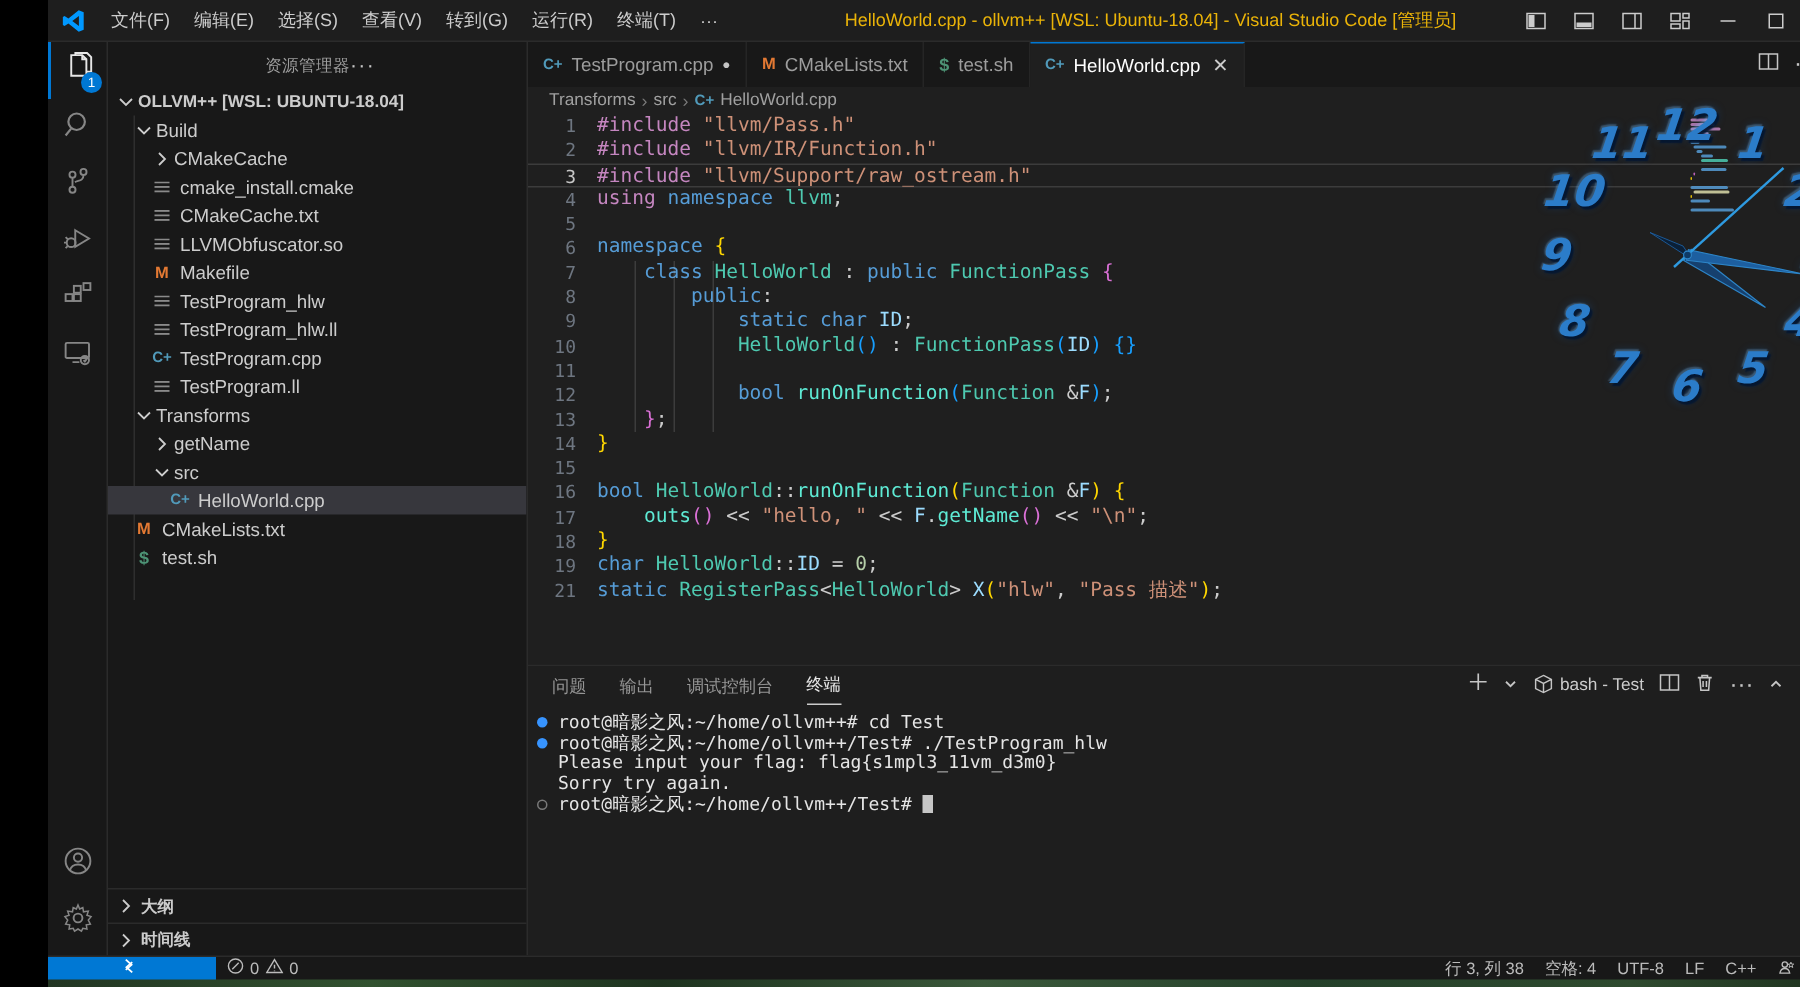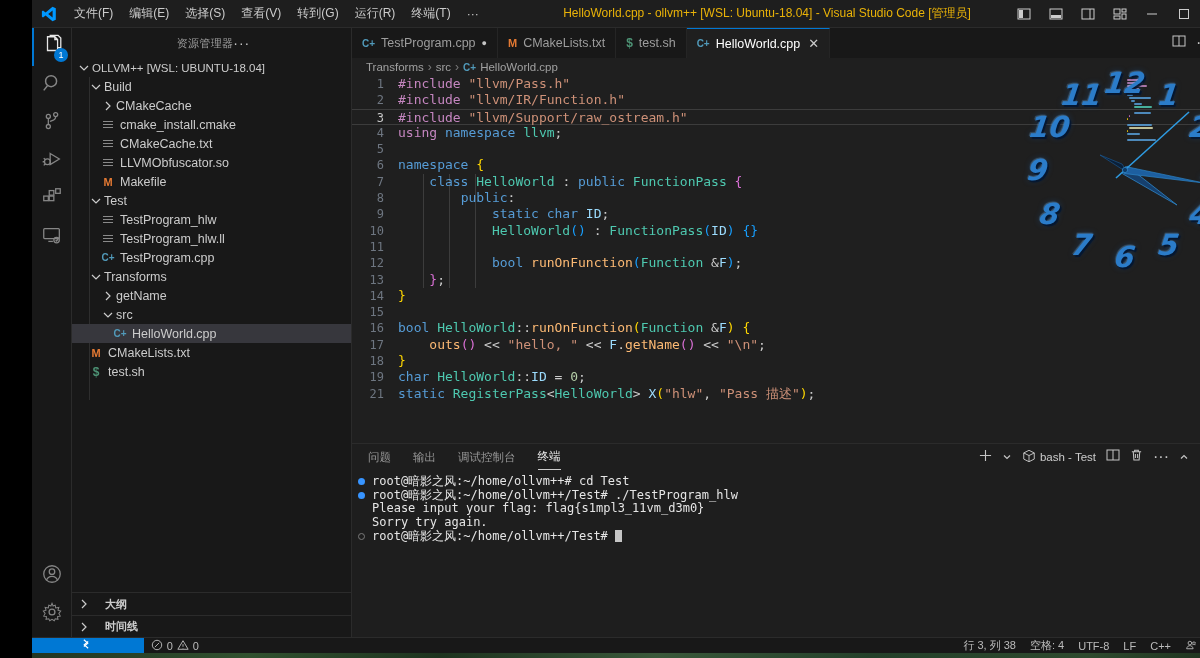--- a/index.html
+++ b/index.html
@@ -31,31 +31,31 @@
   
   .sidebar { position:absolute; left:40px; top:28px; width:280px; bottom:21px; background:#181818;
              border-right:1px solid #2b2b2b; z-index:3; display:flex; flex-direction:column; }
   .sb-header { height:30px; display:flex; align-items:center; justify-content:center; padding:0 12px 0 16px; }
   .sb-title { color:#9d9d9d; font-size:11px; letter-spacing:.3px; }
   .sb-more { color:#c5c5c5; font-size:14px; letter-spacing:1px; }
   .tree { position:relative; flex:1; overflow:hidden; }
   .tree-guide { position:absolute; left:17px; top:19px; bottom:auto; width:1px; height:323px; background:#2e2e2e; }
   .tree-row { position:relative; height:19px; display:flex; align-items:center; color:#cccccc; font-size:12.5px; cursor:pointer; white-space:nowrap; }
   .tree-row.selected { background:#37373d; }
-  .tree-row.root { font-weight:normal; font-size:11.5px; color:#cccccc; }
+  .tree-row.root { font-weight:bold; font-size:11.5px; color:#cccccc; }
   .tr-chev { width:16px; height:16px; flex:none; display:flex; align-items:center; justify-content:center; color:#cccccc; }
   .tr-icon { width:16px; height:16px; flex:none; display:flex; align-items:center; justify-content:center; margin-right:4px; }
   .fi { font-weight:bold; font-size:11px; font-family:"Liberation Sans",sans-serif; }
   .fi.m { color:#e37933; }
   .fi.cpp { color:#519aba; font-size:10px; }
   .fi.sh { color:#4d9375; font-size:12px; }
   .file-lines { display:inline-block; width:10px; height:8px;
     background:linear-gradient(#8a8a8a 1px, transparent 1px) 0 0/10px 3px; }
   .sb-sections { border-top:1px solid #2b2b2b; }
-  .sb-section { height:22px; display:flex; align-items:center; gap:13px; color:#cccccc; font-size:11px; font-weight:bold;
+  .sb-section { height:22px; display:flex; align-items:center; gap:2px; color:#cccccc; font-size:11px; font-weight:bold;
                 padding-left:4px; border-top:1px solid #2b2b2b; }
   .sb-section:first-child { border-top:none; }
 
   
   .editor-area { position:absolute; left:320px; top:28px; width:866px; bottom:21px; display:flex; flex-direction:column; z-index:2; }
   .tabbar { height:30px; background:#181818; display:flex; align-items:stretch; position:relative; }
   .tab { display:flex; align-items:center; gap:6px; padding:0 10px; font-size:12.5px; color:#9d9d9d;
          background:#181818; border-right:1px solid #252525; cursor:pointer; }
   .tab .tab-label { white-space:nowrap; }
   .tab.active { background:#1f1f1f; color:#ffffff; border-top:1.5px solid #0078d4; }
@@ -65,21 +65,21 @@
   .breadcrumbs { height:18px; background:#1f1f1f; display:flex; align-items:center; gap:4px; padding-left:14px;
                  font-size:11.5px; color:#a0a0a0; }
   .bc-sep { color:#7a7a7a; font-size:12px; }
   .code-area { position:relative; flex:1; background:#1f1f1f; overflow:hidden; font-family:"DejaVu Sans Mono",monospace; }
   .cl { display:flex; height:16.3px; line-height:16.3px; font-size:13px; }
   .cl .ln { width:46px; flex:none; text-align:right; padding-right:14px; color:#6e7681; font-size:12px; }
   .cl.current { border-top:1px solid #3c3c3c; border-bottom:1px solid #3c3c3c; }
   .cl.current .ln { color:#c6c6c6; }
   .ct { white-space:pre; }
   .tk-pp{color:#C586C0} .tk-str{color:#CE9178} .tk-kw{color:#569CD6} .tk-type{color:#4EC9B0}
-  .tk-fn{color:#fdba74} .tk-var{color:#9CDCFE} .tk-pl{color:#cccccc} .tk-num{color:#B5CEA8}
+  .tk-fn{color:#5eead4} .tk-var{color:#9CDCFE} .tk-pl{color:#cccccc} .tk-num{color:#B5CEA8}
   .tk-b1{color:#FFD700} .tk-b2{color:#DA70D6} .tk-b3{color:#179FFF}
   .indent-guide { position:absolute; width:1px; background:rgba(255,255,255,.13); top:98px; height:114px; }
   .minimap { position:absolute; right:46px; top:1px; width:46px; height:54px; padding:2px 1px; }
   .minimap-bar { height:2px; margin-bottom:1px; border-radius:1px; opacity:.85; }
   .scrollbar-slider { position:absolute; right:2px; top:12px; width:9px; height:24px; background:#4f4f4f; opacity:.55; }
 
   
   .panel { height:194px; background:#1e1e1e; border-top:1px solid #2b2b2b; display:flex; flex-direction:column; }
   .panel-header { height:26px; display:flex; align-items:center; justify-content:space-between; padding:0 8px 0 16px; }
   .panel-tabs { display:flex; gap:22px; height:100%; align-items:center; }
@@ -307,45 +307,43 @@
             <span class="file-lines"></span>
           </span>
           <span class="tl">LLVMObfuscator.so</span>
         </div>
         <div class="tree-row" style="padding-left: 28px;">
           <span class="tr-icon">
             <span class="fi m">M</span>
           </span>
           <span class="tl">Makefile</span>
         </div>
-        <div class="tree-row" style="padding-left: 16px;">
-          <span class="tr-chev">
-            <svg width="16" height="16" viewBox="0 0 16 16" fill="none" stroke="#ccc" stroke-width="1.2">
-              <path d="M4 6 L8 10 L12 6"></path>
-            </svg>
-          </span>
-          <span class="tl">Test</span>
-        </div>
         <div class="tree-row" style="padding-left: 28px;">
           <span class="tr-icon">
             <span class="file-lines"></span>
           </span>
           <span class="tl">TestProgram_hlw</span>
         </div>
         <div class="tree-row" style="padding-left: 28px;">
           <span class="tr-icon">
             <span class="file-lines"></span>
           </span>
           <span class="tl">TestProgram_hlw.ll</span>
         </div>
         <div class="tree-row" style="padding-left: 28px;">
           <span class="tr-icon">
             <span class="fi cpp">C+</span>
           </span>
           <span class="tl">TestProgram.cpp</span>
+        </div>
+        <div class="tree-row" style="padding-left: 28px;">
+          <span class="tr-icon">
+            <span class="file-lines"></span>
+          </span>
+          <span class="tl">TestProgram.ll</span>
         </div>
         <div class="tree-row" style="padding-left: 16px;">
           <span class="tr-chev">
             <svg width="16" height="16" viewBox="0 0 16 16" fill="none" stroke="#ccc" stroke-width="1.2">
               <path d="M4 6 L8 10 L12 6"></path>
             </svg>
           </span>
           <span class="tl">Transforms</span>
         </div>
         <div class="tree-row" style="padding-left: 28px;">

